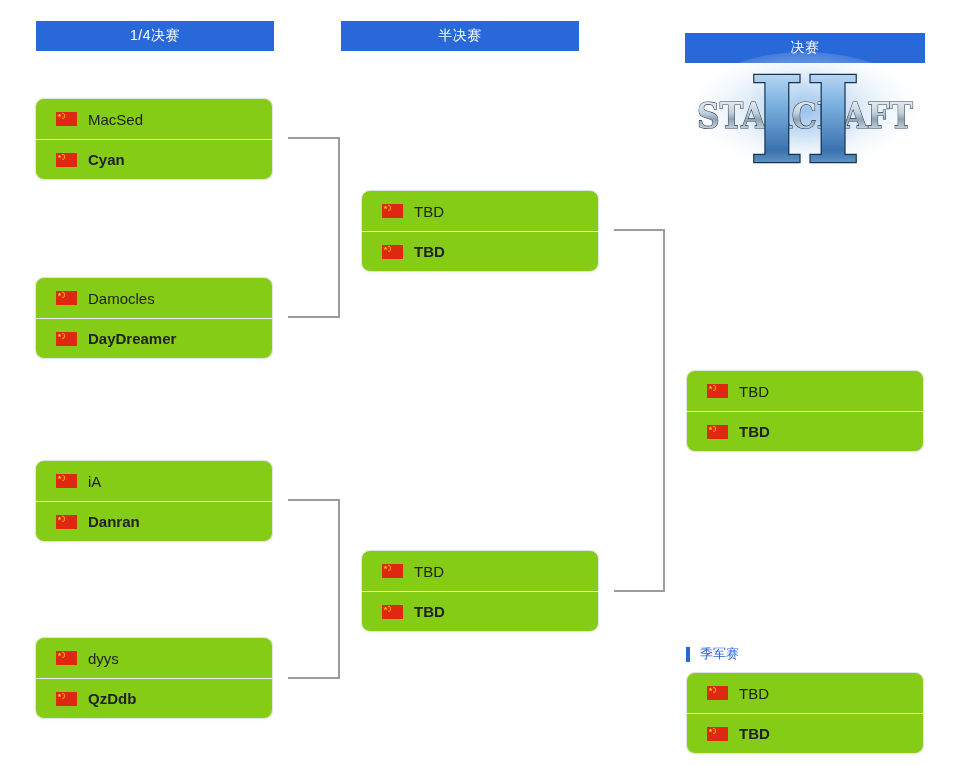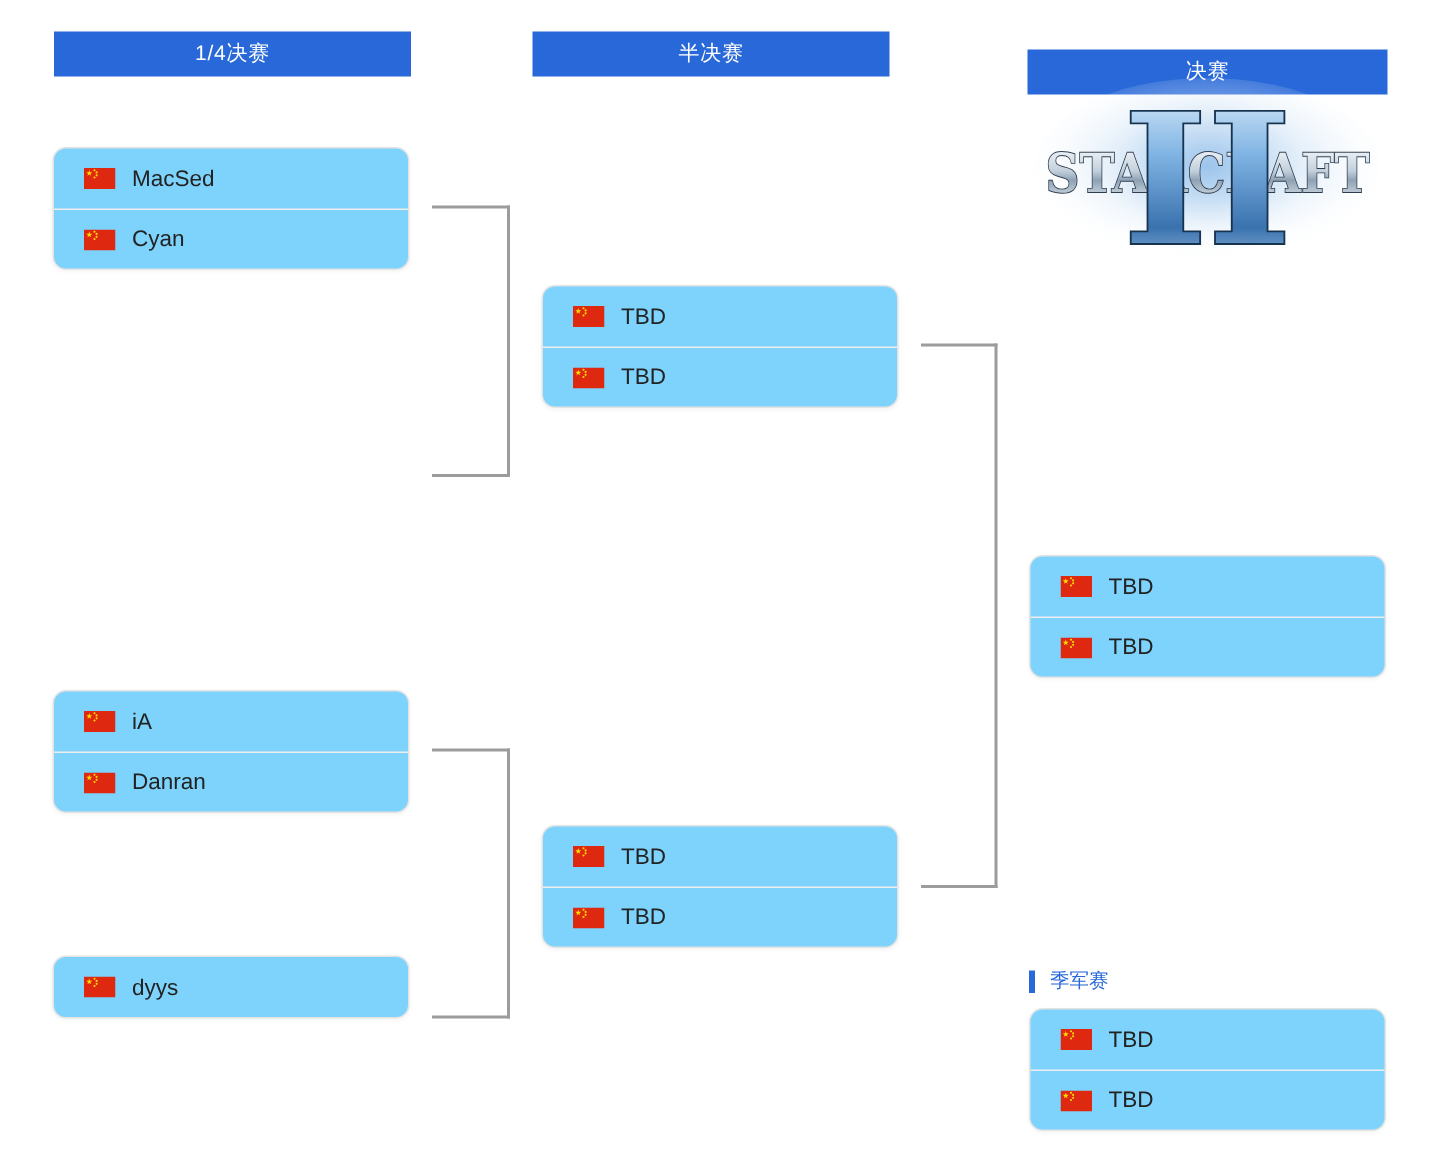--- a/index.html
+++ b/index.html
@@ -12,30 +12,30 @@
 
   .col-header {
     position:absolute; height:30px;
     background:var(--header-bg,#2868d8);
     color:#fff; font-size:14px;
     display:flex; align-items:center; justify-content:center;
     letter-spacing:.5px;
   }
 
   .match {
-    position:absolute; width:238px; background:#7dd3fc;
+    position:absolute; width:238px; background:#84cc16;
     border:1px solid var(--box-border,#e3e3e3);
     border-radius:9px;
     box-shadow:0 1px 3px rgba(0,0,0,.045);
   }
   .match .row {
     height:40px; display:flex; align-items:center;
     padding-left:20px;
   }
-  .match .row + .row { border-top:1px solid var(--divider,#ededed); }
+  .match .row + .row { border-top:1px solid var(--divider,#ededed);font-weight:bold; }
   .flag { width:21px; height:14px; flex:0 0 auto; display:block; }
   .pname {
     margin-left:11px; font-size:15px; color:#222;
     white-space:nowrap;
   }
 
   .connector {
     position:absolute;
     border-top:2px solid var(--connector,#9c9c9c);
     border-right:2px solid var(--connector,#9c9c9c);
@@ -72,21 +72,21 @@
       <circle cx="12" cy="4.2" r="1" fill="var(--flag-yellow,#ffde00)"></circle>
       <circle cx="12" cy="7" r="1" fill="var(--flag-yellow,#ffde00)"></circle>
       <circle cx="10" cy="9" r="1" fill="var(--flag-yellow,#ffde00)"></circle>
     </g>
   </defs>
 </svg>
 
 <div class="stage">
 
   <div class="col-header" style="left:36px;top:21px;width:238px">1/4决赛</div>
-  <div class="col-header" style="left:355px;top:21px;width:238px">半决赛</div>
+  <div class="col-header" style="left:341px;top:21px;width:238px">半决赛</div>
   <div class="col-header" style="left:685px;top:33px;width:240px">决赛</div>
 
   <div class="logo">
     <svg viewBox="0 0 236 134" width="236" height="134">
       <defs>
         <radialGradient id="glow" cx="50%" cy="47%" r="55%">
           <stop offset="0%" stop-color="#9cc4ec" stop-opacity="0.95"></stop>
           <stop offset="45%" stop-color="#c2dbf3" stop-opacity="0.55"></stop>
           <stop offset="100%" stop-color="#ffffff" stop-opacity="0"></stop>
         </radialGradient>
@@ -118,20 +118,34 @@
       <span class="pname">MacSed</span>
     </div>
     <div class="row">
       <svg class="flag" viewBox="0 0 30 20">
           <use href="#cnflag"></use>
         </svg>
       <span class="pname">Cyan</span>
     </div>
   </div>
 
+  <div class="match" style="left:35px;top:277px">
+    <div class="row">
+      <svg class="flag" viewBox="0 0 30 20">
+          <use href="#cnflag"></use>
+        </svg>
+      <span class="pname">Damocles</span>
+    </div>
+    <div class="row">
+      <svg class="flag" viewBox="0 0 30 20">
+          <use href="#cnflag"></use>
+        </svg>
+      <span class="pname">DayDreamer</span>
+    </div>
+  </div>
 
   <div class="match" style="left:35px;top:460px">
     <div class="row">
       <svg class="flag" viewBox="0 0 30 20">
           <use href="#cnflag"></use>
         </svg>
       <span class="pname">iA</span>
     </div>
     <div class="row">
       <svg class="flag" viewBox="0 0 30 20">
@@ -140,20 +154,26 @@
       <span class="pname">Danran</span>
     </div>
   </div>
 
   <div class="match" style="left:35px;top:637px">
     <div class="row">
       <svg class="flag" viewBox="0 0 30 20">
           <use href="#cnflag"></use>
         </svg>
       <span class="pname">dyys</span>
+    </div>
+    <div class="row">
+      <svg class="flag" viewBox="0 0 30 20">
+          <use href="#cnflag"></use>
+        </svg>
+      <span class="pname">QzDdb</span>
     </div>
   </div>
 
   <div class="match" style="left:361px;top:190px">
     <div class="row">
       <svg class="flag" viewBox="0 0 30 20">
           <use href="#cnflag"></use>
         </svg>
       <span class="pname">TBD</span>
     </div>

